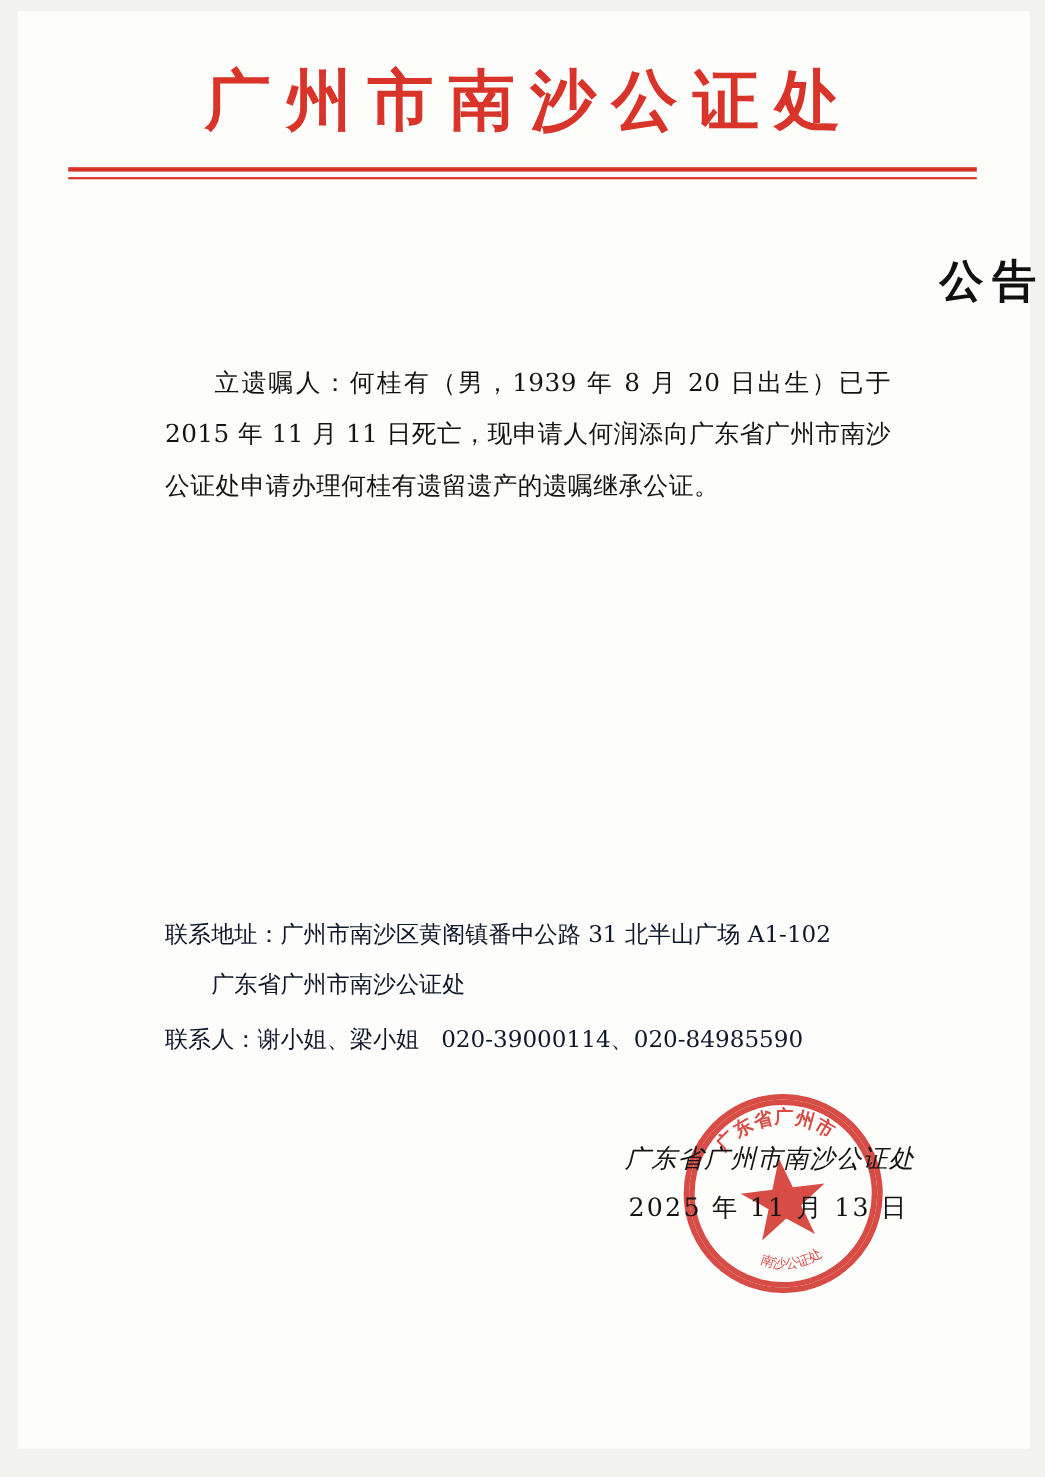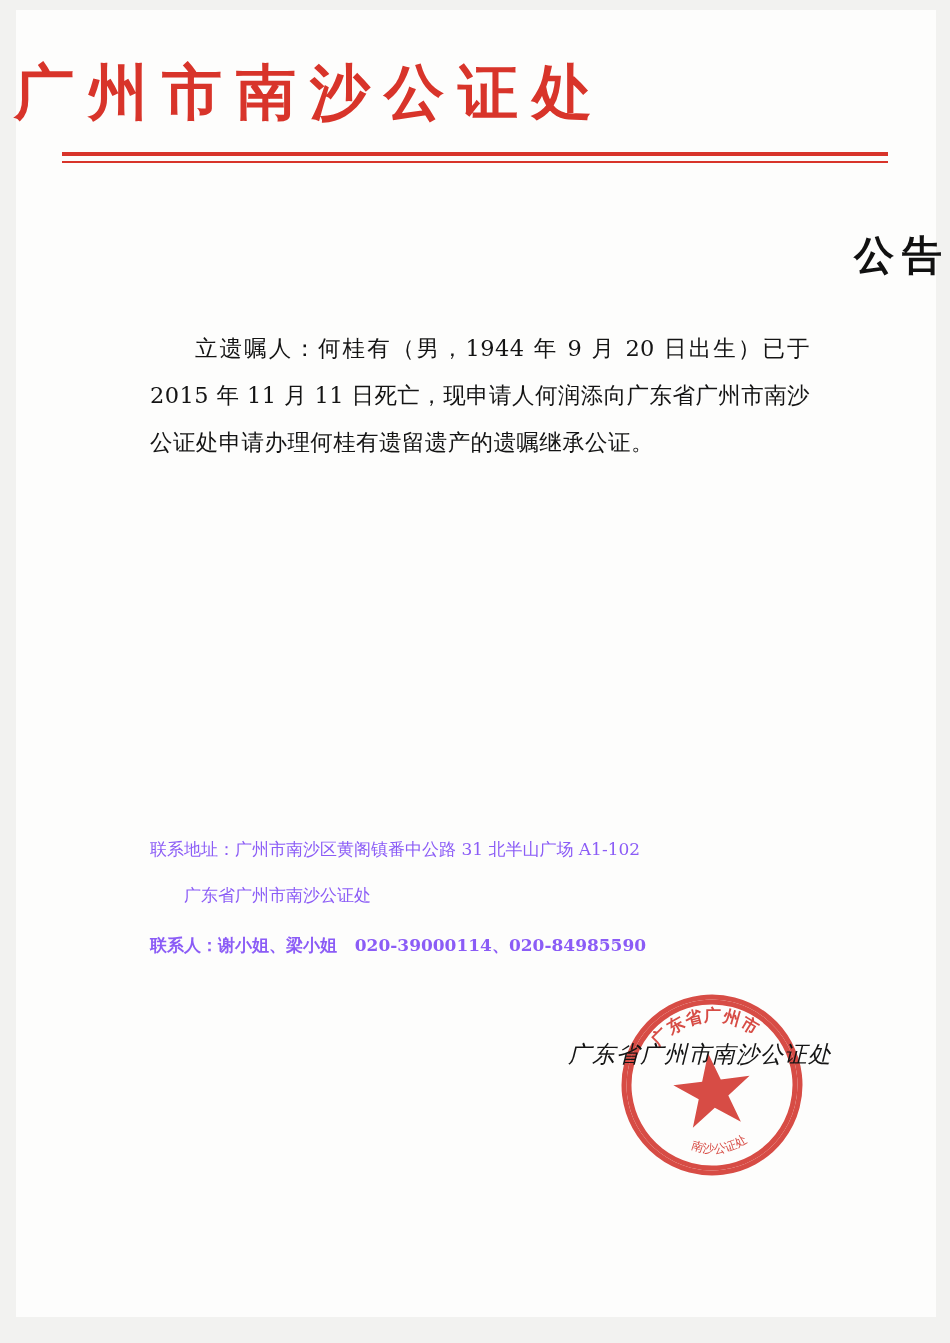--- a/index.html
+++ b/index.html
@@ -21,20 +21,21 @@
     inset: 0;
     background: #fdfdfc;
   }
 
   
   .letterhead {
     position: absolute;
     top: 58px;
     left: 0;
     width: 100%;
+    text-align: center;
   }
   .letterhead-title {
     font-family: "DejaVu Serif", "Liberation Serif", serif;
     font-weight: 700;
     font-size: 60px;
     letter-spacing: 14px;
     color: #d8342a;
     line-height: 1.15;
     text-indent: 14px;
     white-space: nowrap;
@@ -94,31 +95,30 @@
   }
 
   
   .contact-block {
     position: absolute;
     top: 826px;
     left: 150px;
     width: 700px;
   }
   .contact-line {
-    font-size: 17px;
+    font-size: 21px;
     line-height: 46px;
-    color: #8b5cf6;
+    color: #0f172a;
     white-space: nowrap;
   }
   .contact-line.indent1 {
     padding-left: 2em;
   }
   .contact-line.gap {
     margin-top: 4px;
-    font-weight: bold;
   }
 
   
   .sign-block {
     position: absolute;
     top: 1032px;
     right: 118px;
     width: 430px;
     text-align: right;
   }
@@ -194,21 +194,21 @@
     <div class="letterhead-title">广州市南沙公证处</div>
   </div>
   <div class="rule-wrap">
     <div class="rule-thick"></div>
     <div class="rule-thin"></div>
   </div>
 
   <div class="doc-title">公告</div>
 
   <div class="body-block">
-    <p class="para">立遗嘱人：何桂有（男，1944 年 9 月 20 日出生）已于 2015 年 11 月 11 日死亡，现申请人何润添向广东省广州市南沙公证处申请办理何桂有遗留遗产的遗嘱继承公证。</p>
+    <p class="para">立遗嘱人：何桂有（男，1939 年 8 月 20 日出生）已于 2015 年 11 月 11 日死亡，现申请人何润添向广东省广州市南沙公证处申请办理何桂有遗留遗产的遗嘱继承公证。</p>
   </div>
 
   <div class="contact-block">
     <div class="contact-line">
       <span>联系地址：</span><span>广州市南沙区黄阁镇番中公路 31 北半山广场 A1-102</span>
     </div>
     <div class="contact-line indent1">广东省广州市南沙公证处</div>
     <div class="contact-line gap">
       <span>联系人：</span><span>谢小姐、梁小姐</span>&nbsp;&nbsp;&nbsp;<span>020-39000114、020-84985590</span>
     </div>
@@ -225,15 +225,16 @@
       </text>
       <path id="sealBot" d="M 44 112 A 56 56 0 0 0 156 112" fill="none"></path>
       <text class="seal-sub">
         <textPath href="#sealBot" startOffset="50%" text-anchor="middle">南沙公证处</textPath>
       </text>
     </svg>
   </div>
 
   <div class="sign-block">
     <div class="sign-org">广东省广州市南沙公证处</div>
+    <div class="sign-date">2025 年 11 月 13 日</div>
   </div>
 
 </div>
 
 </body></html>

